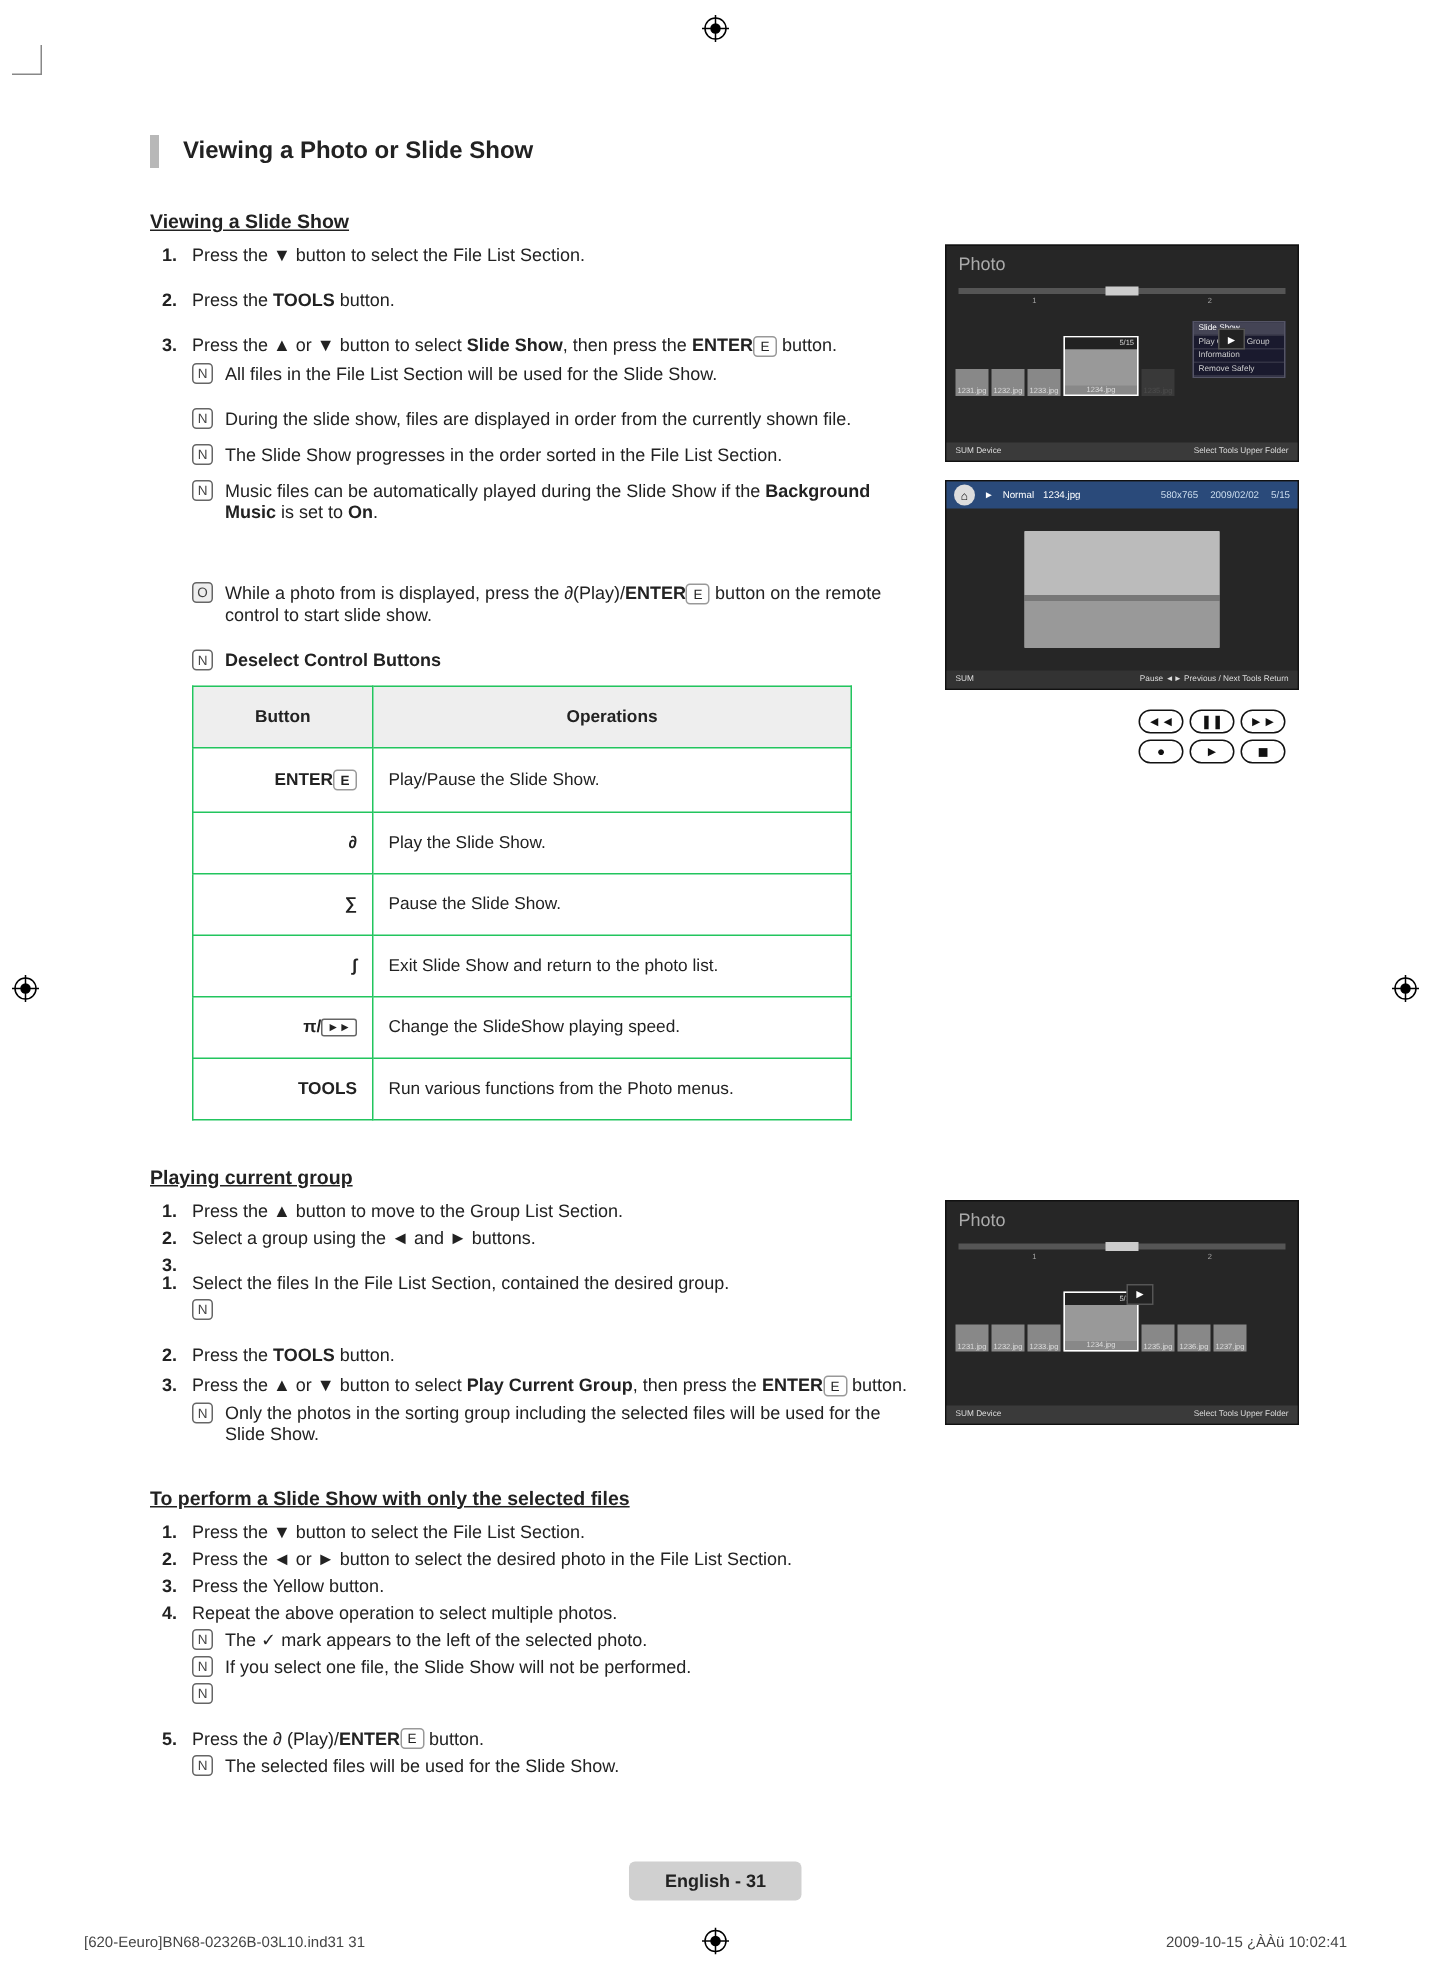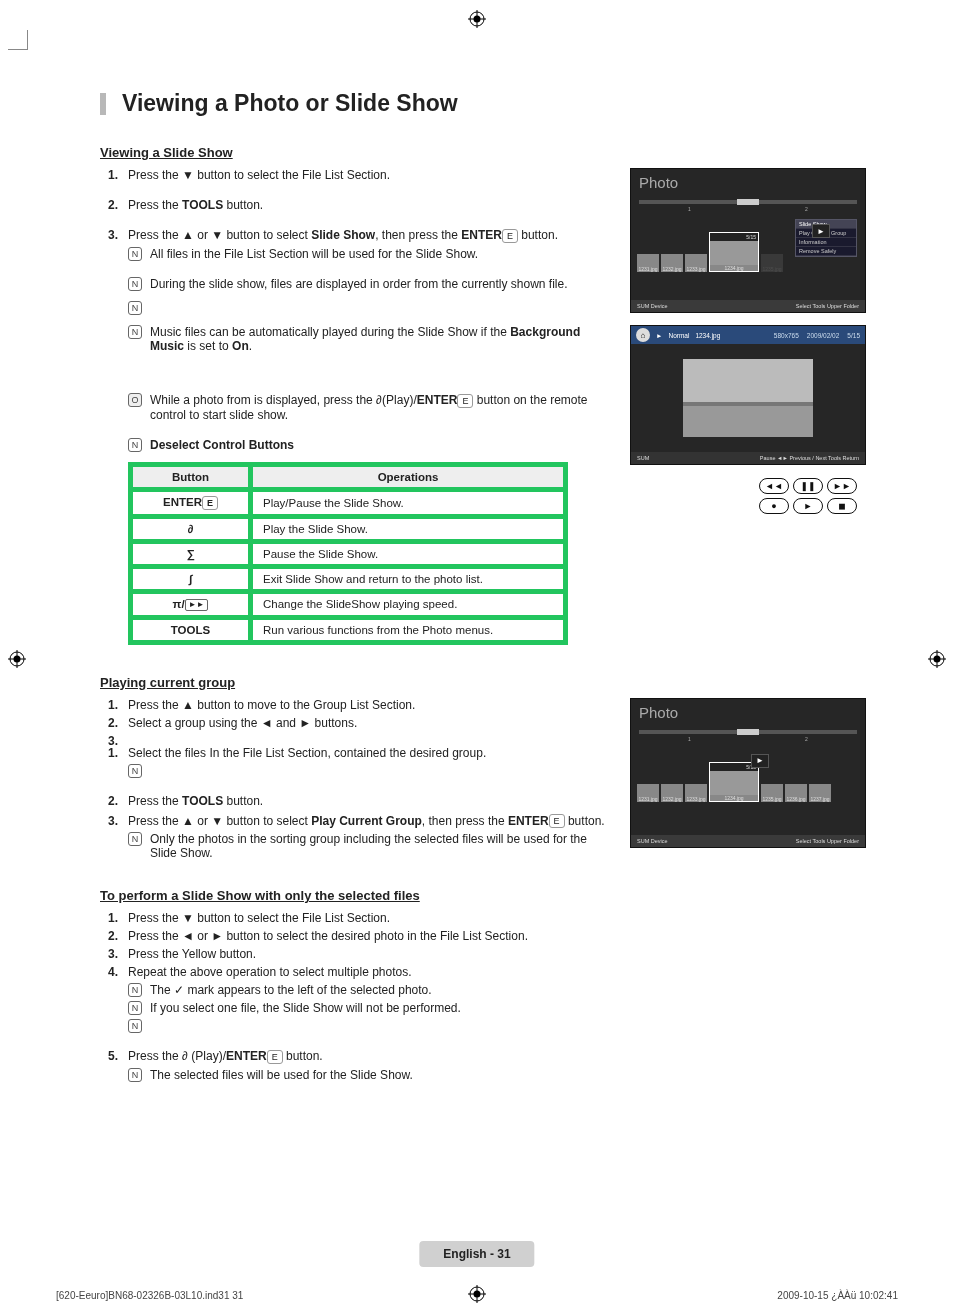--- a/index.html
+++ b/index.html
@@ -24,21 +24,21 @@
     top: 90px;
     left: 100px;
     width: 770px;
   }
   .title-bar {
     display: flex;
     align-items: center;
     margin-bottom: 28px;
   }
   .title-bar .tick { width: 6px; height: 22px; background: #b8b8b8; margin-right: 16px; }
-  .title-bar h1 { font-size: 23px; font-weight: bold; }
+  .title-bar h1 { font-size: 16px; font-weight: bold; }
 
   .section-h {
     font-size: 13px;
     font-weight: bold;
     text-decoration: underline;
     margin: 12px 0 8px 0;
   }
   .body-col { display: flex; }
   .text-col { flex: 1; padding-right: 14px; }
   .img-col { width: 240px; display: flex; flex-direction: column; gap: 12px; }
@@ -55,35 +55,35 @@
   .enter-btn { display: inline-block; border: 1px solid #999; border-radius: 3px; padding: 0 4px; font-size: 9px; vertical-align: middle; line-height: 12px; }
   .ffrw { display: inline-block; border: 1px solid #666; border-radius: 2px; padding: 0 3px; font-size: 8px; line-height: 10px; vertical-align: middle; }
 
   table.ctrl {
     border-collapse: collapse;
     width: 440px;
     margin: 6px 0 18px 28px;
     font-size: 11.5px;
   }
   table.ctrl th, table.ctrl td {
-    border: 5px solid #22c55e;
-    padding: 4px 10px;
+    border: 1px solid #22c55e;
+    padding: 14px 10px;
     text-align: left;
   }
   table.ctrl th { background: #eee; font-weight: bold; text-align: center; }
-  table.ctrl td.bcol { text-align: center; font-weight: bold; width: 120px; }
+  table.ctrl td.bcol { text-align: right; font-weight: bold; width: 120px; }
 
   .screenshot { position: relative; width: 236px; border: 1px solid #111; background: #262626; color: #ddd; font-size: 7px; font-family: Arial, sans-serif; }
   .ss1 { height: 145px; }
   .ss2 { height: 140px; }
   .ss3 { height: 40px; background: #fff; border-color: #fff; display: flex; justify-content: flex-end; gap: 6px; align-items: flex-start; padding-right: 8px; }
   .ss-remote-btn { border: 1.5px solid #111; border-radius: 8px; width: 30px; height: 16px; display: flex; align-items: center; justify-content: center; font-size: 9px; color: #111; }
   .ss4 { height: 150px; }
 
-  .ss-topbar { padding: 5px 8px; font-size: 15px; color: #aaa; }
+  .ss-topbar { padding: 5px 8px; font-size: 12px; color: #aaa; }
   .ss-progress { margin: 4px 8px 8px; height: 4px; background: #555; position: relative; }
   .ss-progress::after { content: ''; position: absolute; left: 45%; width: 10%; top: -1px; height: 6px; background: #ccc; }
   .ss-thumb-row { display: flex; gap: 2px; padding: 20px 6px 0; align-items: flex-end; }
   .ss-thumb { background: #888; width: 22px; height: 18px; font-size: 5px; text-align: center; color: #ddd; display: flex; flex-direction: column; justify-content: flex-end; }
   .ss-thumb.big { width: 50px; height: 40px; border: 1px solid #fff; }
   .ss-menu { position: absolute; right: 8px; top: 50px; width: 62px; background: #1a1a2e; border: 1px solid #556; font-size: 5.5px; }
   .ss-menu .mi { padding: 1px 3px; border-bottom: 1px solid #334; color: #ccc; }
   .ss-menu .mi.hl { background: #445; color: #fff; }
   .ss-footer { position: absolute; bottom: 0; left: 0; right: 0; background: #3a3a3a; padding: 3px 6px; display: flex; justify-content: space-between; font-size: 5.5px; color: #ddd; }
   .ss-playbadge { position: absolute; right: 35px; top: 55px; background: #222; border: 1px solid #555; width: 18px; height: 14px; display: flex; align-items: center; justify-content: center; color: #fff; font-size: 8px; }
@@ -188,20 +188,21 @@
         </li>
       </ol>
 
       <div class="sub-notes">
         <div class="note-line">
           <span class="note-icon">N</span>
           <span>During the slide show, files are displayed in order from the currently shown file.</span>
         </div>
         <div class="note-line">
           <span class="note-icon">N</span>
+          <span>The Slide Show progresses in the order sorted in the File List Section.</span>
         </div>
         <div class="note-line" style="margin-top:10px">
           <span class="note-icon">N</span>
           <span>
             <span>Music files can be automatically played during the Slide Show if the </span><b>Background Music</b><span> is set to </span><b>On</b><span>.</span>
           </span>
         </div>
         <div class="note-line" style="margin-top:40px">
           <span class="note-icon tip-icon">O</span>
           <span>

